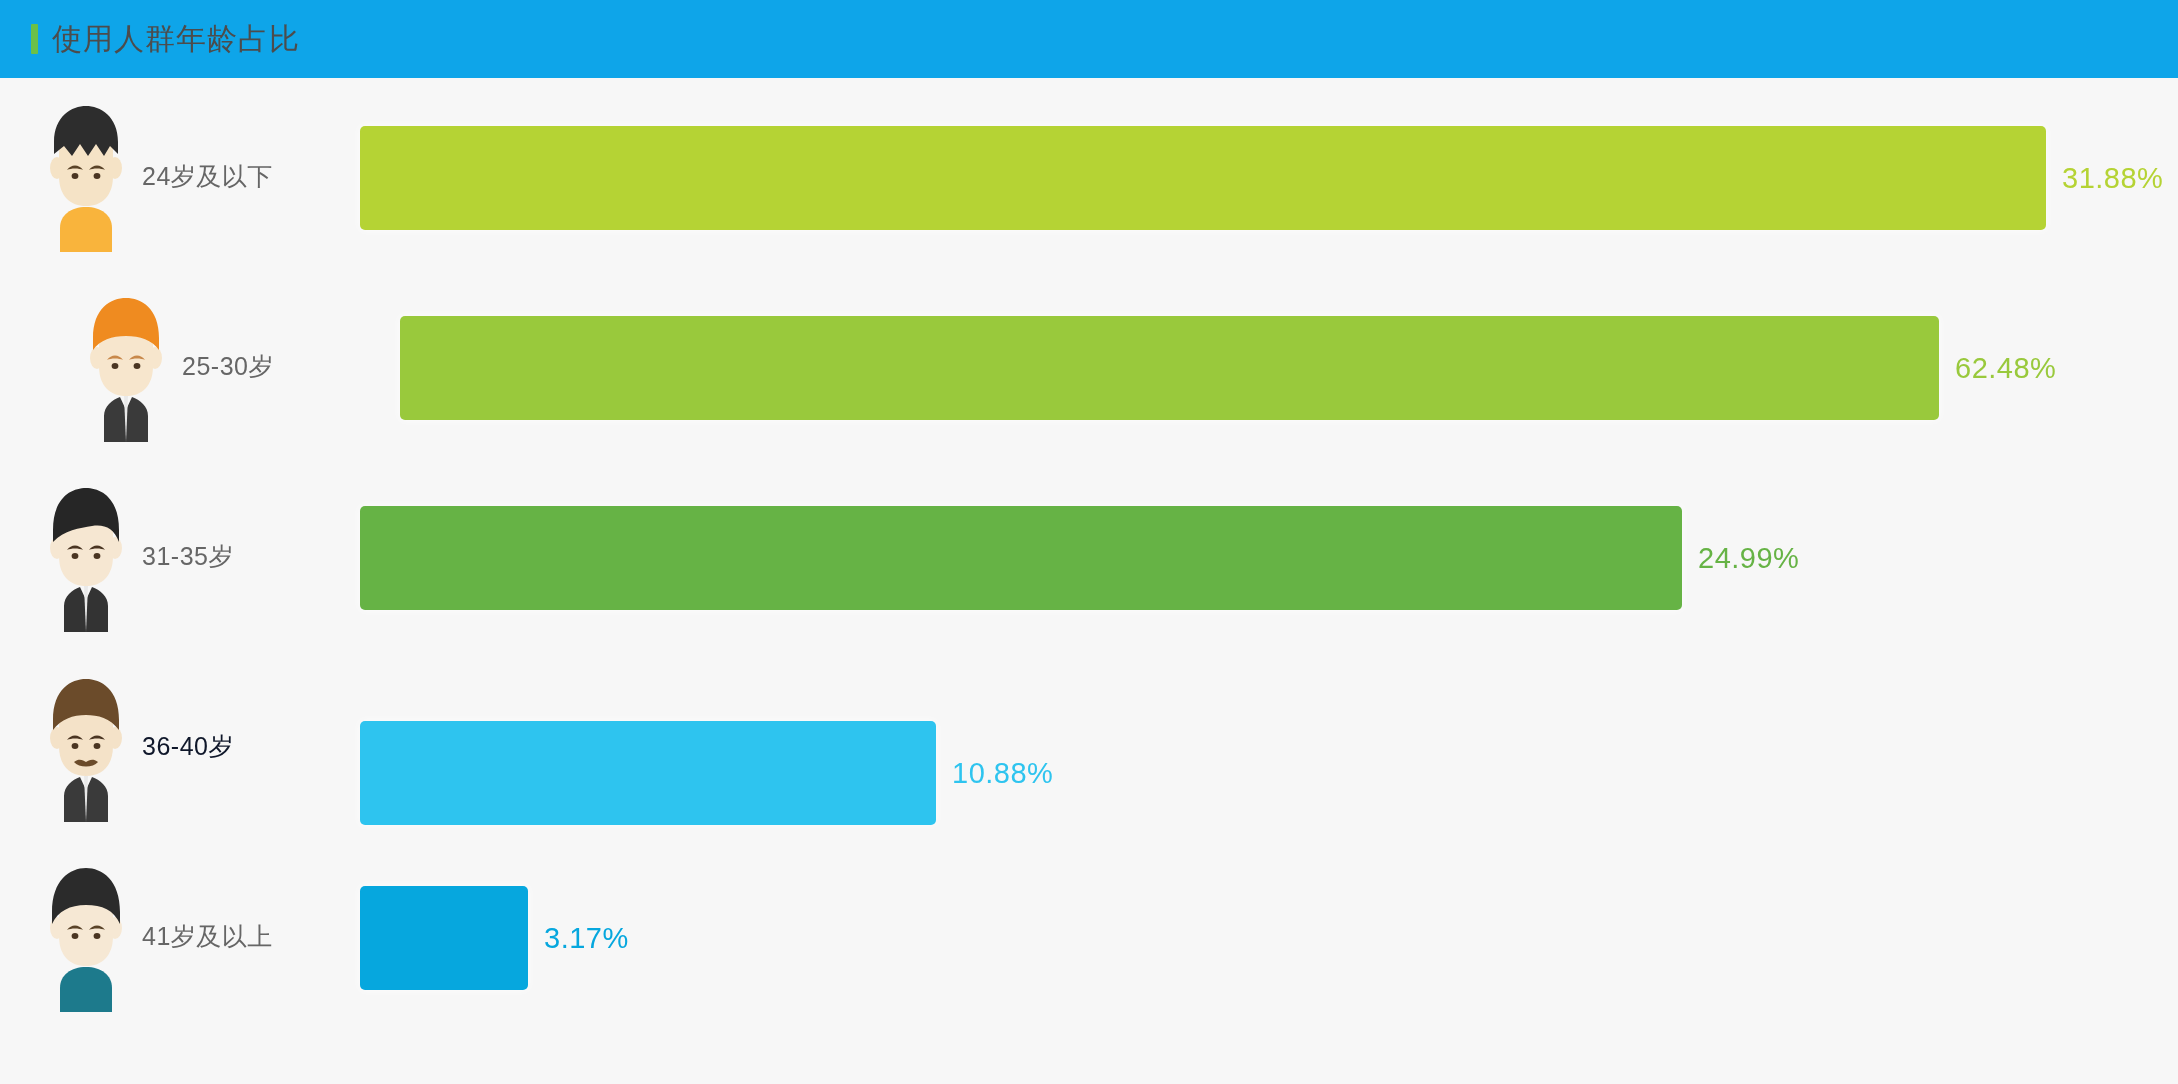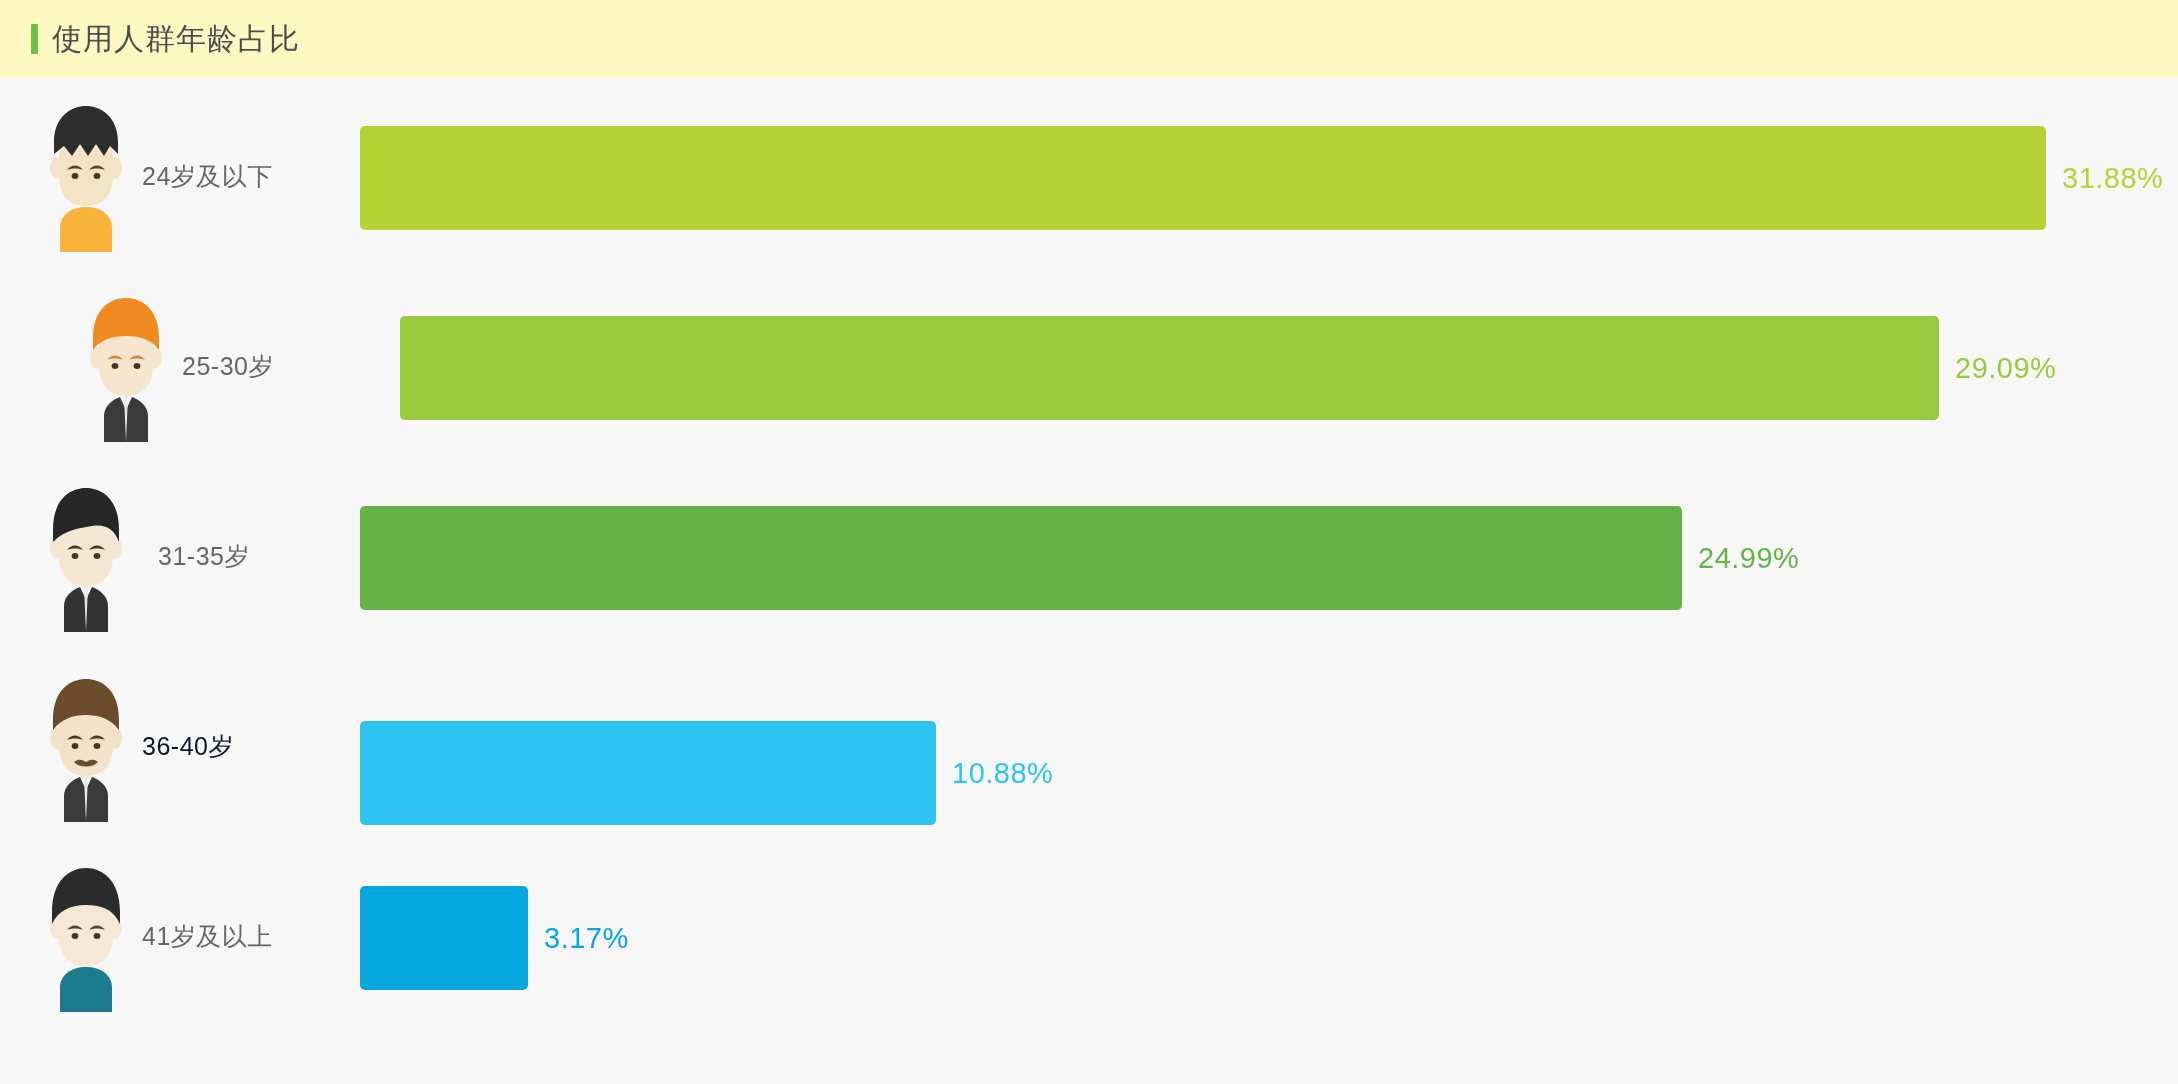--- a/index.html
+++ b/index.html
@@ -15,21 +15,21 @@
     position: relative;
   }
 
   
   .panel-header {
     position: absolute;
     left: 0;
     top: 0;
     width: 2178px;
     height: 78px;
-    background: #fef9c3;
+    background: #0ea5e9;
     display: flex;
     align-items: center;
   }
   .title-accent {
     width: 7px;
     height: 30px;
     background: #6cc047;
     margin-left: 31px;
     border-radius: 1px;
   }
@@ -143,39 +143,39 @@
           <path d="M49 68 C53 62 61 62 65 68 C61 66 53 66 49 68 Z" fill="#c8884a"></path>
           <ellipse cx="35" cy="74" rx="3.4" ry="3.0" fill="#4a3522"></ellipse>
           <ellipse cx="57" cy="74" rx="3.4" ry="3.0" fill="#4a3522"></ellipse>
           <path d="M24 150 L24 124 C24 114 32 108 40 105 L46 118 L52 105 C60 108 68 114 68 124 L68 150 Z" fill="#3a3a3a"></path>
           <path d="M44 104 L46 150 L48 104 Z" fill="#e9e9e9"></path>
         </svg>
       </div>
       <div class="cat-label" style="color: rgb(102, 102, 102);">25-30岁</div>
       <div class="bar-track" style="left: 360px; width: 1539px;">
         <div class="bar" style="width: 1539px; background: rgb(153, 201, 60);"></div>
-        <div class="bar-value" style="left: 1539px; color: rgb(153, 201, 60);">29.09%</div>
+        <div class="bar-value" style="left: 1539px; color: rgb(153, 201, 60);">62.48%</div>
       </div>
     </div>
     <div class="bar-row" style="top: 400px;">
       <div class="avatar">
         <svg viewBox="0 0 92 150" xmlns="http://www.w3.org/2000/svg">
           <ellipse cx="17" cy="66" rx="7" ry="11" fill="#f6e7d2"></ellipse>
           <ellipse cx="75" cy="66" rx="7" ry="11" fill="#f6e7d2"></ellipse>
           <path d="M19 44 C19 22 31 14 46 14 C61 14 73 22 73 44 L73 74 C73 94 62 104 46 104 C30 104 19 94 19 74 Z" fill="#f6e7d2"></path>
           <path d="M13 48 C13 16 31 6 46 6 C61 6 79 16 79 48 L79 60 C74 46 64 42 52 44 C40 46 24 48 13 60 Z" fill="#262626"></path>
           <path d="M27 68 C31 62 39 62 43 68 C39 66 31 66 27 68 Z" fill="#4a3522"></path>
           <path d="M49 68 C53 62 61 62 65 68 C61 66 53 66 49 68 Z" fill="#4a3522"></path>
           <ellipse cx="35" cy="74" rx="3.4" ry="3.0" fill="#4a3522"></ellipse>
           <ellipse cx="57" cy="74" rx="3.4" ry="3.0" fill="#4a3522"></ellipse>
           <path d="M24 150 L24 124 C24 114 32 108 40 105 L46 118 L52 105 C60 108 68 114 68 124 L68 150 Z" fill="#333333"></path>
           <path d="M44 104 L46 150 L48 104 Z" fill="#e9e9e9"></path>
         </svg>
       </div>
-      <div class="cat-label" style="color: rgb(102, 102, 102); margin-left: 16px;">31-35岁</div>
+      <div class="cat-label" style="color: rgb(102, 102, 102);">31-35岁</div>
       <div class="bar-track" style="left: 360px; width: 1322px;">
         <div class="bar" style="width: 1322px; background: rgb(102, 179, 69);"></div>
         <div class="bar-value" style="left: 1322px; color: rgb(102, 179, 69);">24.99%</div>
       </div>
     </div>
     <div class="bar-row" style="top: 590px;">
       <div class="avatar">
         <svg viewBox="0 0 92 150" xmlns="http://www.w3.org/2000/svg">
           <ellipse cx="17" cy="66" rx="7" ry="11" fill="#f4e2c8"></ellipse>
           <ellipse cx="75" cy="66" rx="7" ry="11" fill="#f4e2c8"></ellipse>

